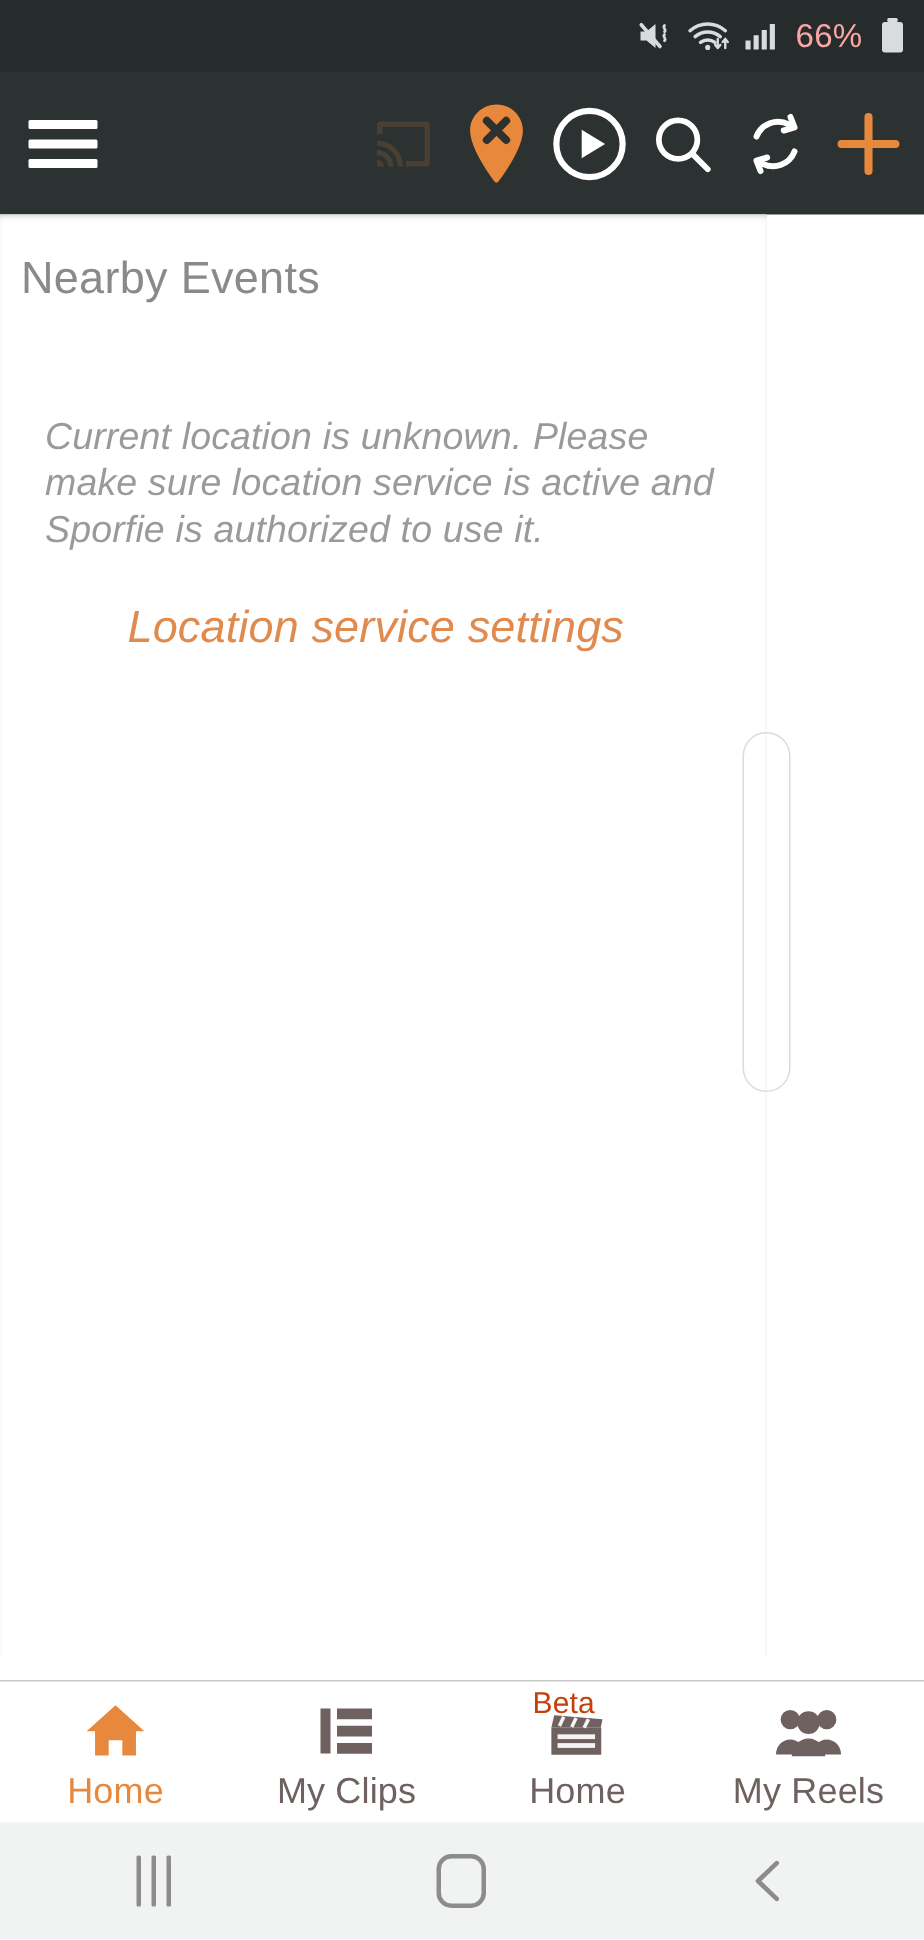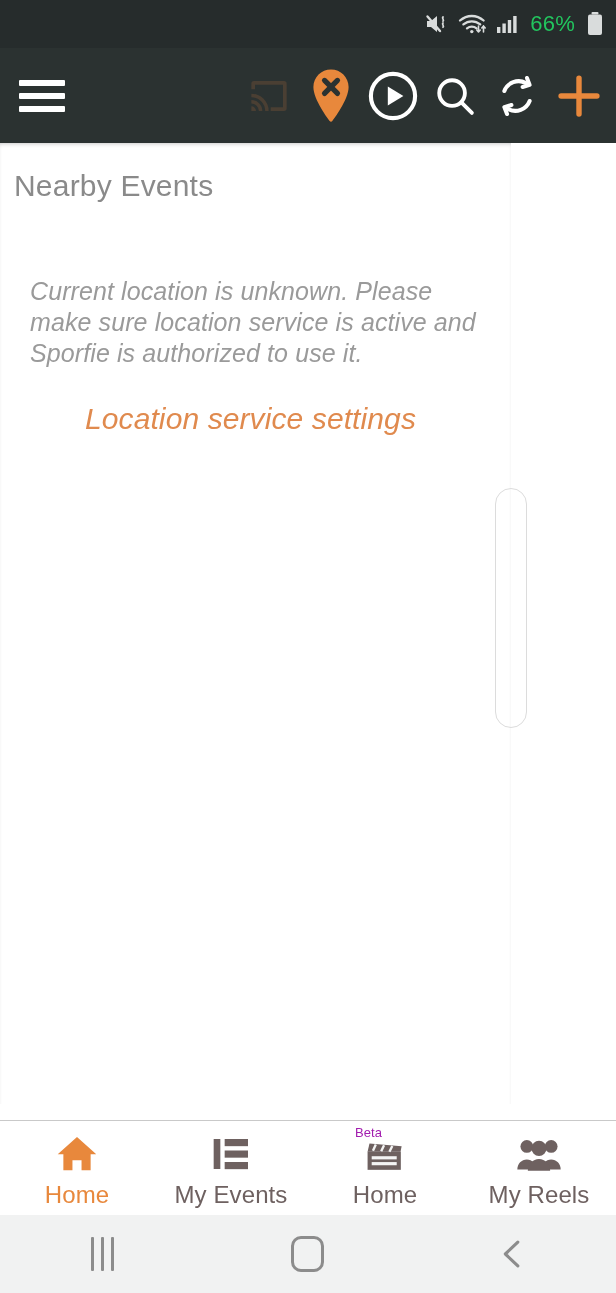--- a/index.html
+++ b/index.html
@@ -13,21 +13,21 @@
 
   
   .statusbar {
     position:absolute; top:0; left:0; width:616px; height:48px;
     background:#262c2c;
     display:flex; align-items:center; justify-content:flex-end;
     padding-right:12px; gap:8px;
   }
   .sb-icon { display:flex; align-items:center; }
   .sb-text {
-    color:#22c55e; font-size:22px; letter-spacing:0.2px;
+    color:#fca5a5; font-size:22px; letter-spacing:0.2px;
     margin-left:2px; margin-right:3px;
   }
 
   
   .toolbar {
     position:absolute; top:48px; left:0; width:616px; height:95px;
     background:#2b3231;
     display:flex; align-items:center;
   }
   .tb-hamburger {
@@ -84,21 +84,21 @@
   }
   .tab-icon {
     height:40px; display:flex; align-items:center; justify-content:center;
   }
   .tab-label {
     margin-top:7px; font-size:24px; color:#6e6160; letter-spacing:0.1px;
   }
   .tab-label.active { color:#e8883c; }
   .beta-badge {
     position:absolute; top:4px; left:50%; margin-left:-30px;
-    font-size:13px; color:#a21caf; letter-spacing:0.1px;
+    font-size:20px; color:#c2410c; letter-spacing:0.1px;
   }
 
   
   .navbar {
     position:absolute; left:0; bottom:0; width:616px; height:78px;
     background:#f1f2f2;
     display:flex; align-items:center;
   }
   .nav-btn {
     flex:1; height:78px; display:flex; align-items:center; justify-content:center;
@@ -235,21 +235,21 @@
 
     <div class="tab">
       <div class="tab-icon">
         <svg width="40" height="38" viewBox="0 0 24 22">
           <rect x="1.6" y="2" width="4" height="18" fill="#6e6160"></rect>
           <rect x="8.2" y="2" width="14" height="4.3" fill="#6e6160"></rect>
           <rect x="8.2" y="8.9" width="14" height="4.3" fill="#6e6160"></rect>
           <rect x="8.2" y="15.8" width="14" height="4.3" fill="#6e6160"></rect>
         </svg>
       </div>
-      <div class="tab-label">My Events</div>
+      <div class="tab-label">My Clips</div>
     </div>
 
 
     <div class="tab">
       <div class="beta-badge">Beta</div>
       <div class="tab-icon">
         <svg width="42" height="38" viewBox="0 0 26 24">
           <rect x="2" y="10.5" width="21" height="11.5" fill="#6e6160"></rect>
           <rect x="4.6" y="13.4" width="15.8" height="2" fill="#f4f4f4"></rect>
           <rect x="4.6" y="17.1" width="15.8" height="2" fill="#f4f4f4"></rect>

